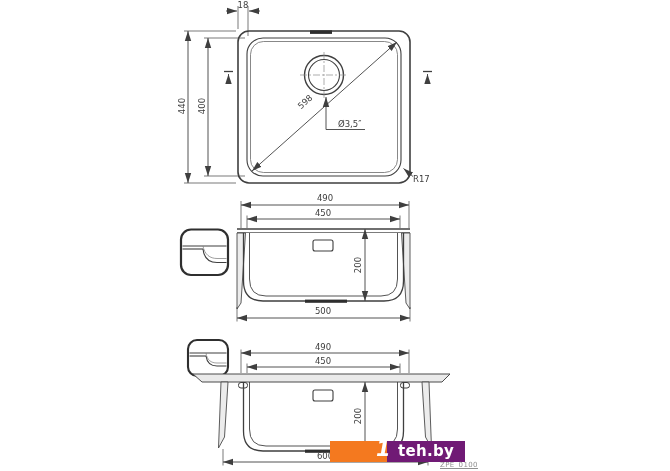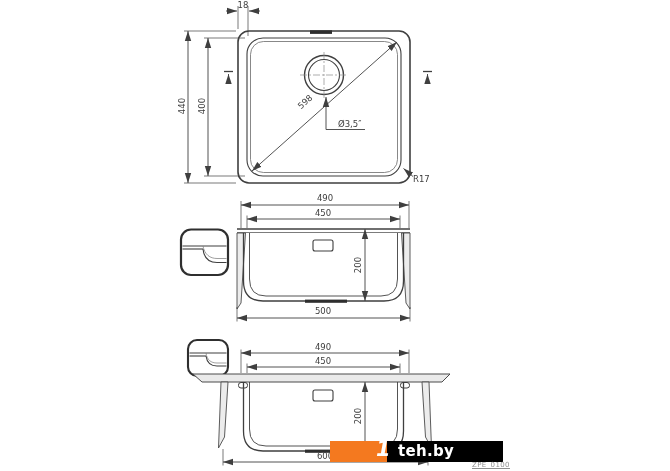--- a/index.html
+++ b/index.html
@@ -5,25 +5,25 @@
   html,body{margin:0;padding:0;background:#fff;}
   #stage{position:relative;width:670px;height:471px;background:#ffffff;overflow:hidden;
          font-family:"DejaVu Sans",sans-serif;}
   svg{position:absolute;left:0;top:0;}
   svg text{font-family:"DejaVu Sans",sans-serif;font-size:8.5px;fill:#3d3d3d;}
   svg text.rot{font-size:8.5px;}
   .stroke{stroke:#3f3f3f;fill:none;}
   
   .wm{position:absolute;z-index:5;}
   .wm-orange{left:330px;top:441px;width:57px;height:21px;background:#F4791F;}
-  .wm-dark{left:387px;top:441px;width:116px;height:21px;background:#000000;
+  .wm-dark{left:387px;top:441px;width:78px;height:21px;background:#701a75;
            display:flex;align-items:center;padding-left:11px;box-sizing:border-box;}
   .wm-site{color:#fff;font-size:15px;font-weight:bold;letter-spacing:.3px;line-height:1;}
   .wm-one{left:376px;top:439px;color:#fff;font-size:21px;font-weight:bold;font-style:italic;line-height:1;}
-  .wm-code{left:472px;top:461px;font-size:7px;color:#8f8f8f;letter-spacing:.4px;text-decoration:underline;}
+  .wm-code{left:440px;top:461px;font-size:7px;color:#8f8f8f;letter-spacing:.4px;text-decoration:underline;}
 </style>
 </head>
 <body>
 
 <div id="stage">
 
 <svg width="670" height="471" viewBox="0 0 670 471">
   <defs>
     <marker id="ma" markerWidth="11" markerHeight="8" refX="10" refY="4" orient="auto-start-reverse" markerUnits="userSpaceOnUse">
       <path d="M0,0.8 L10,4 L0,7.2 Z" fill="#3f3f3f"></path>

